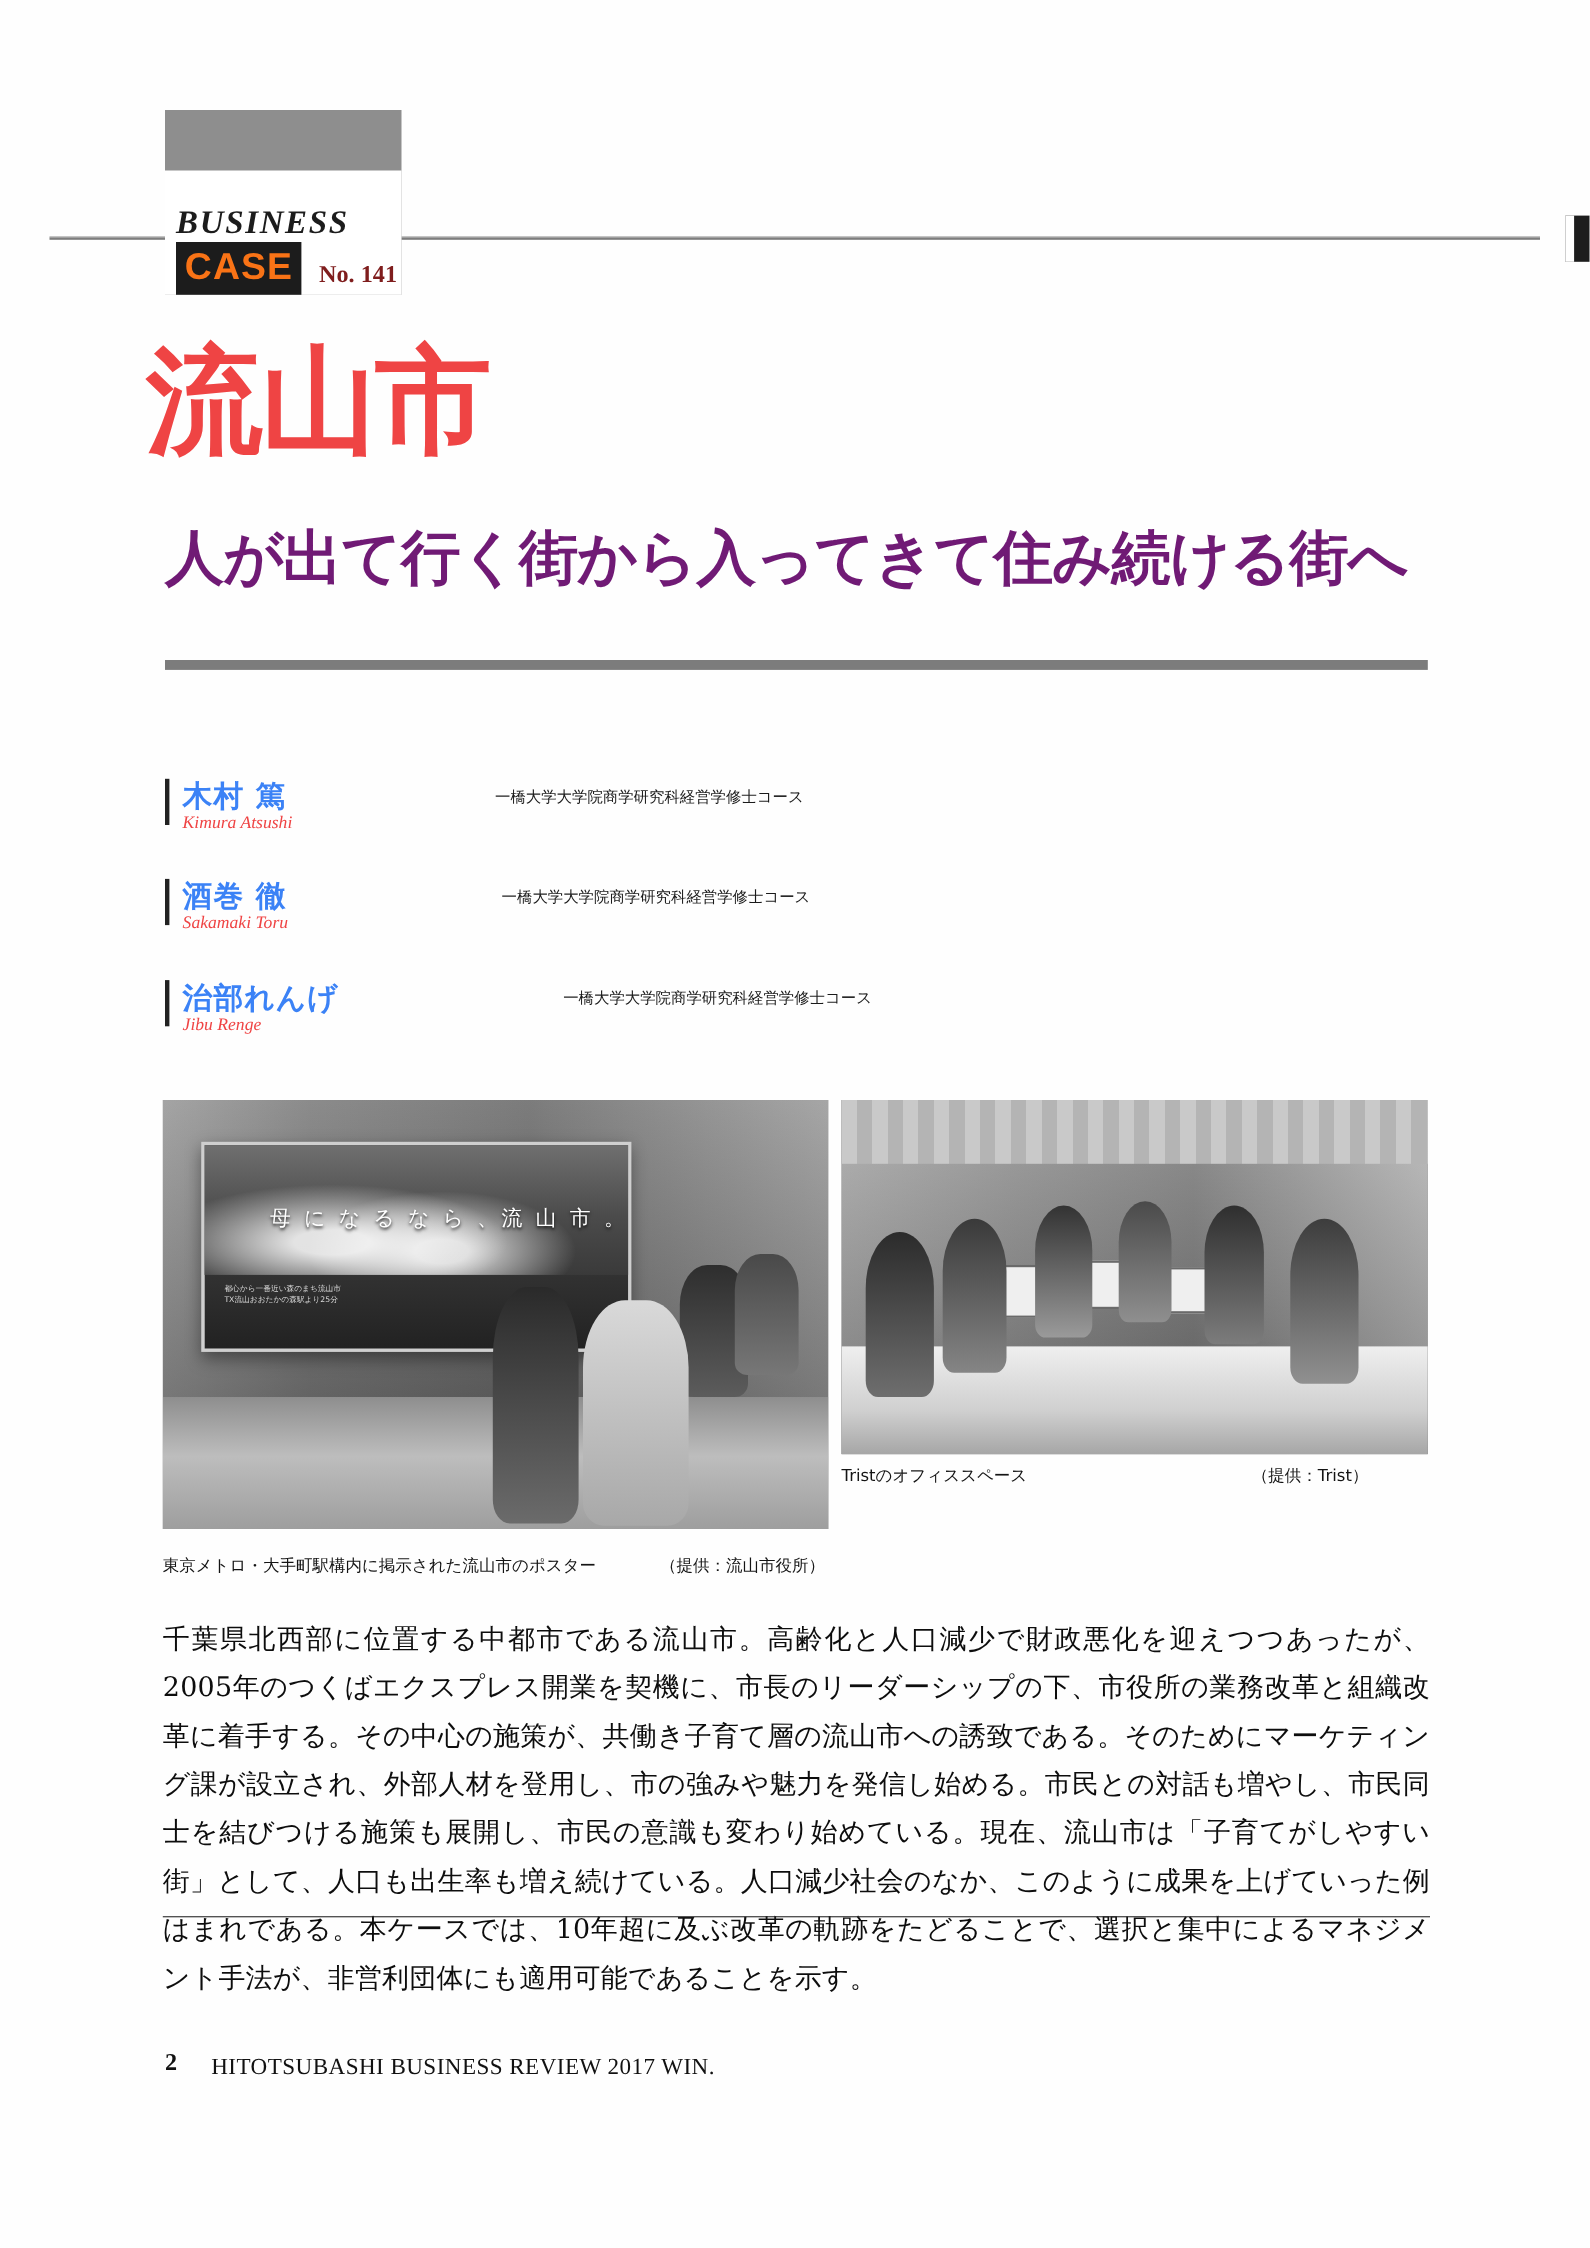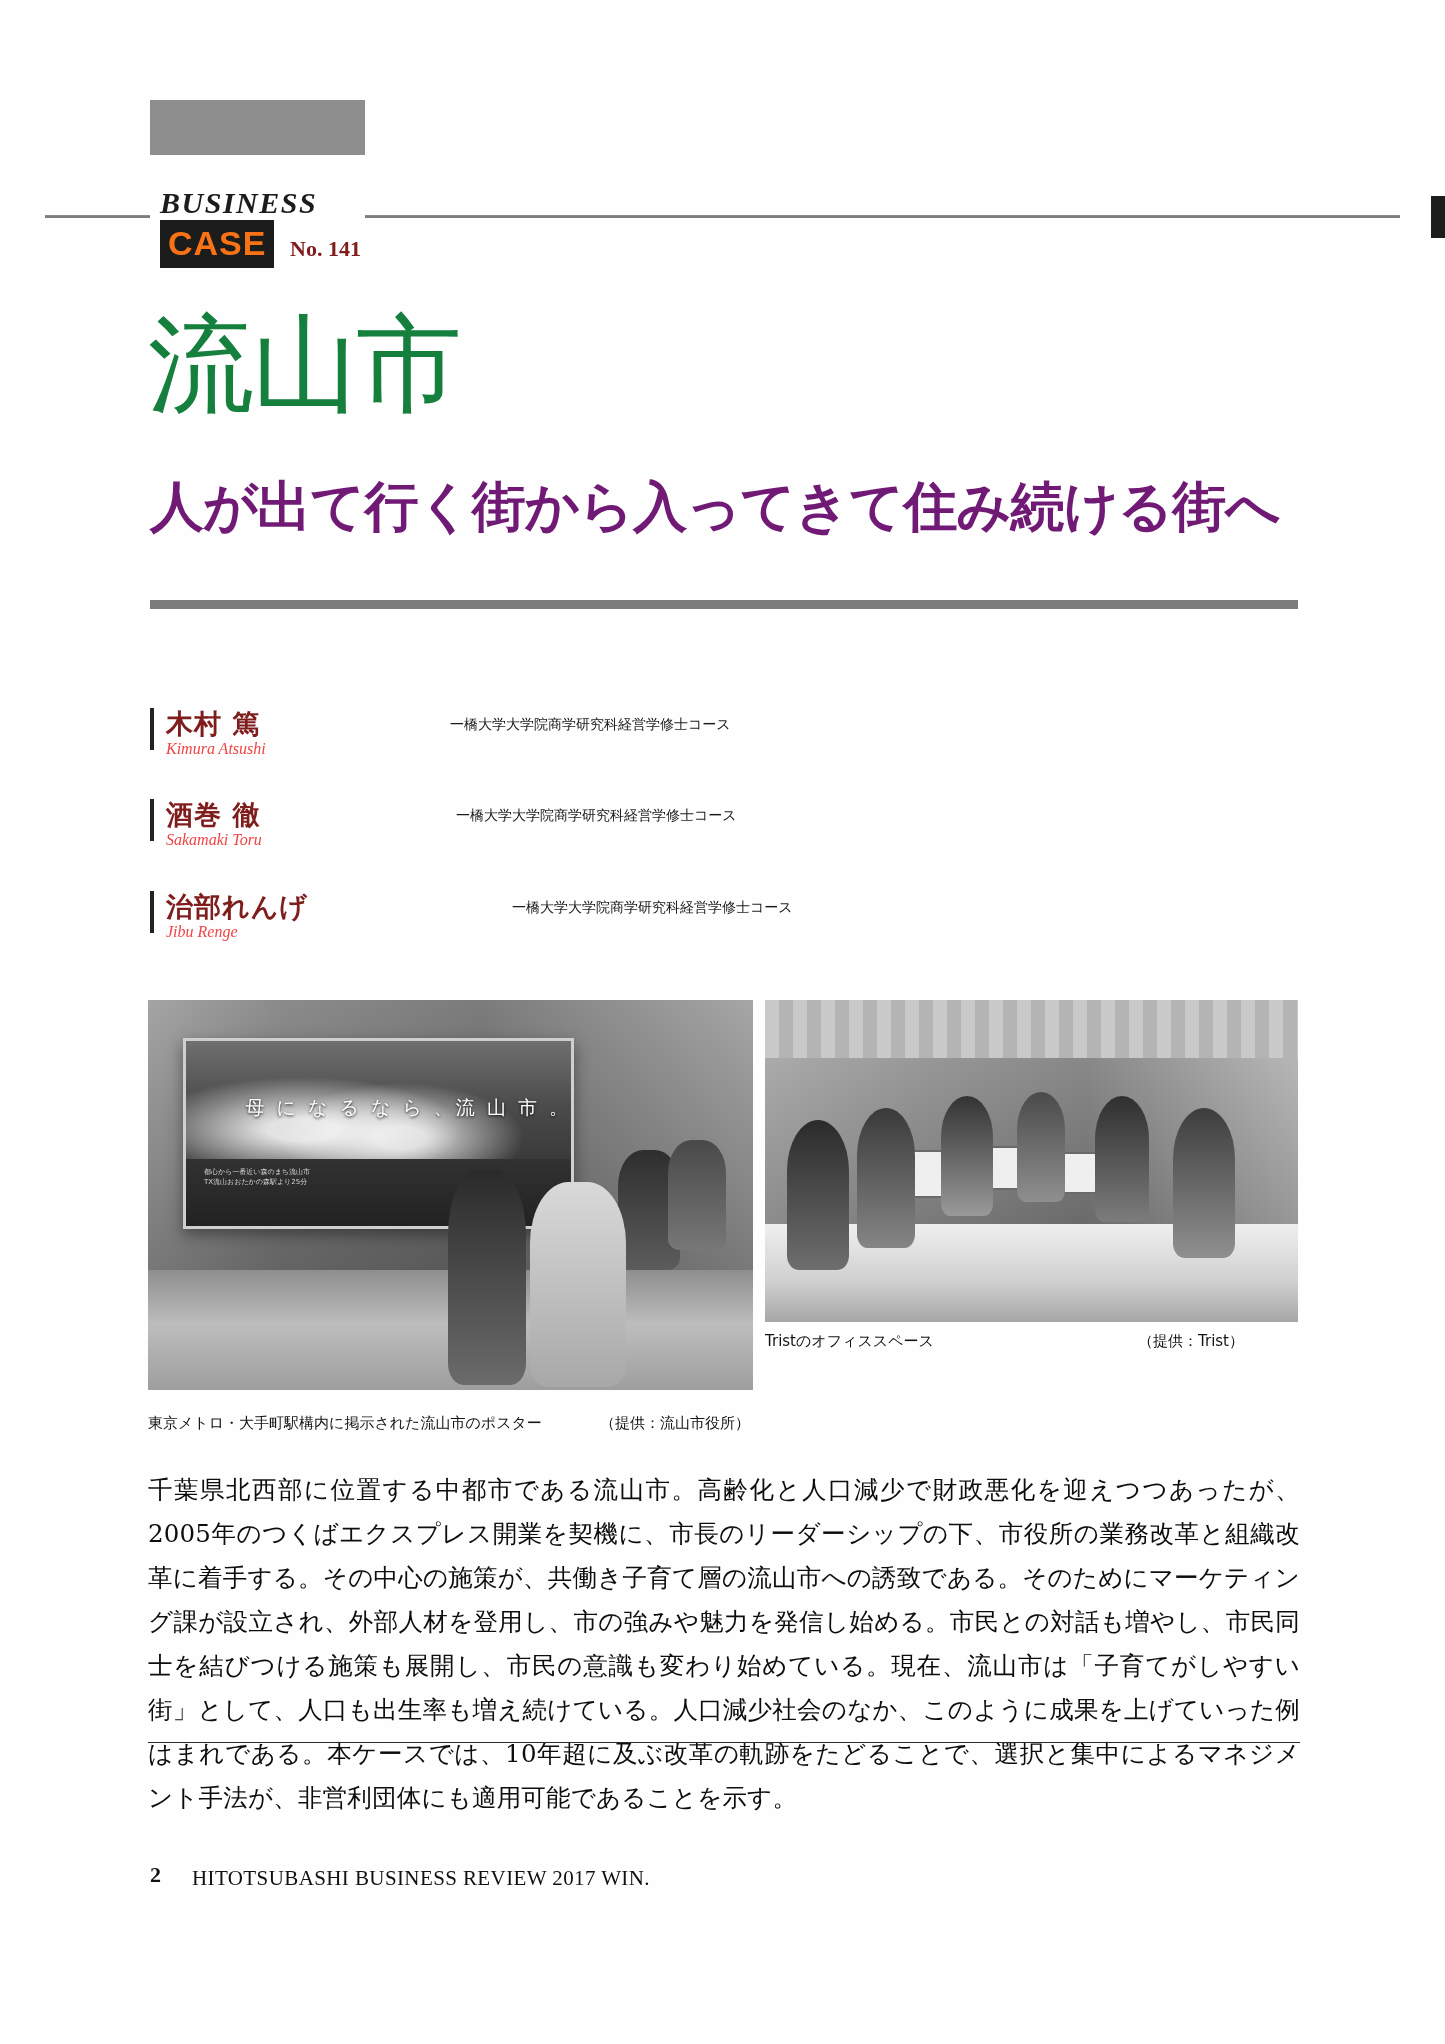--- a/index.html
+++ b/index.html
@@ -122,27 +122,27 @@
     font-family: "Liberation Serif", serif;
     font-weight: bold;
     font-size: 22px;
     color: #7f1d1d;
     white-space: nowrap;
   }
 
   
   .main-title {
     position: absolute;
-    left: 148px;
+    left: 133px;
     top: 312px;
     font-family: "DejaVu Sans", sans-serif;
-    font-weight: normal;
+    font-weight: bold;
     font-size: 106px;
     letter-spacing: -2px;
-    color: #15803d;
+    color: #ef4444;
     white-space: nowrap;
     line-height: 1;
   }
   .sub-title {
     position: absolute;
     left: 150px;
     top: 480px;
     font-family: "DejaVu Sans", sans-serif;
     font-weight: bold;
     font-size: 54px;
@@ -173,21 +173,21 @@
     height: 42px;
     background: #222;
   }
   .author .name-jp {
     position: absolute;
     left: 16px;
     top: 0px;
     font-family: "DejaVu Sans", sans-serif;
     font-weight: bold;
     font-size: 27px;
-    color: #7f1d1d;
+    color: #3b82f6;
     white-space: nowrap;
     letter-spacing: 1px;
   }
   .author .affil {
     position: absolute;
     top: 10px;
     font-family: "DejaVu Sans", sans-serif;
     font-size: 14px;
     color: #1a1a1a;
     white-space: nowrap;

